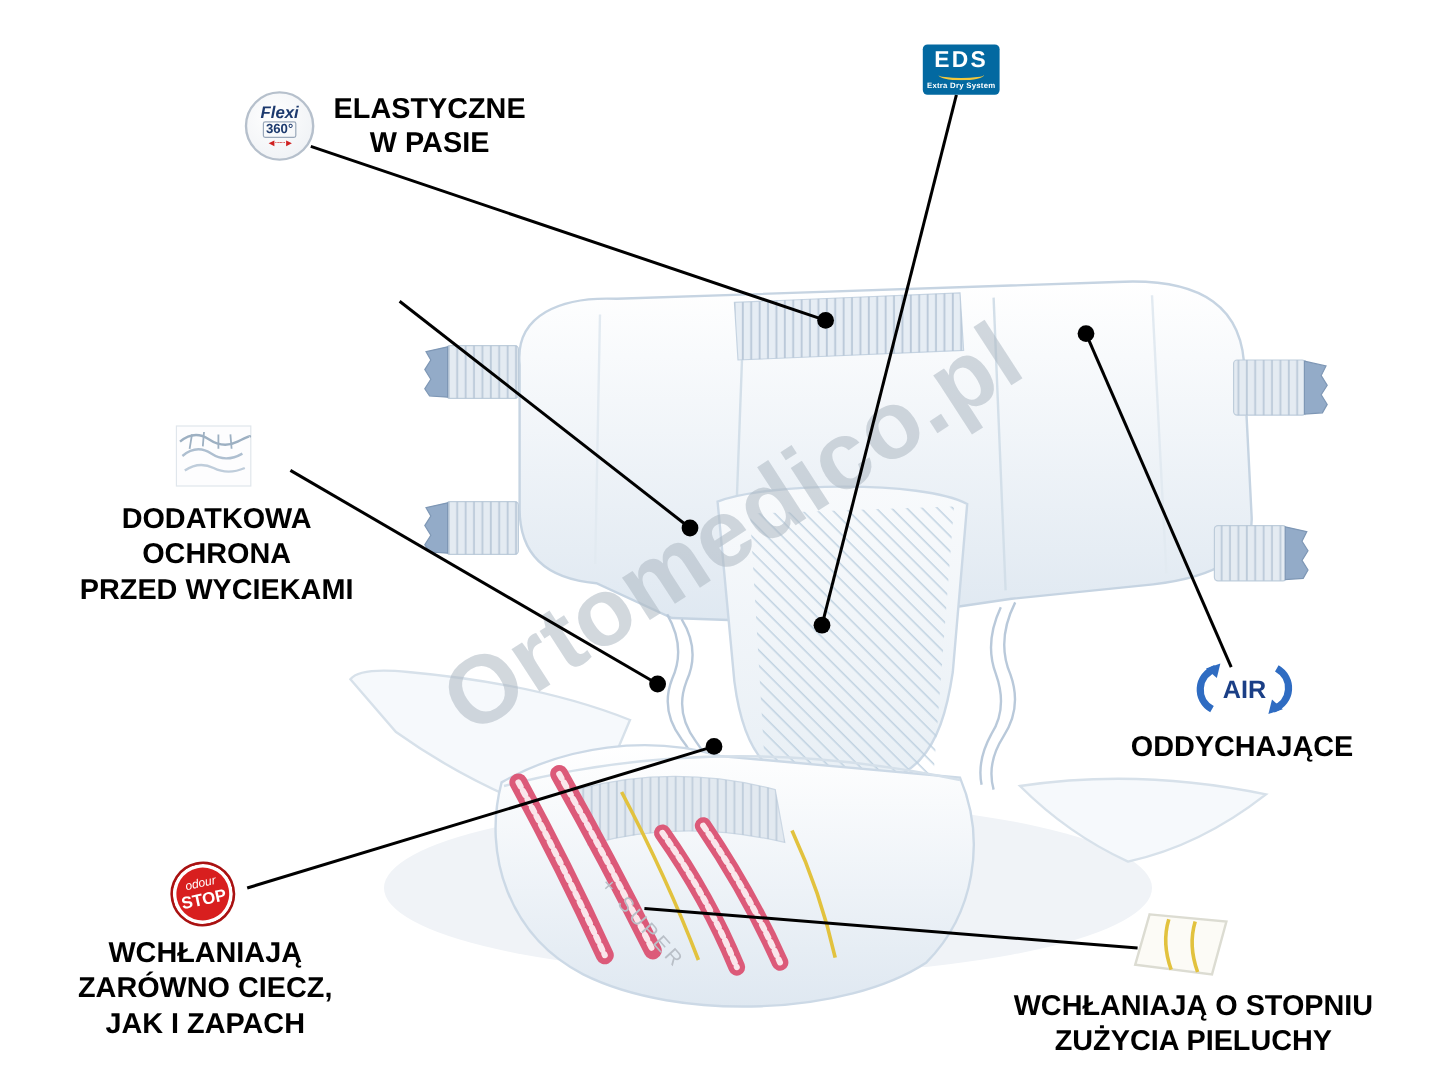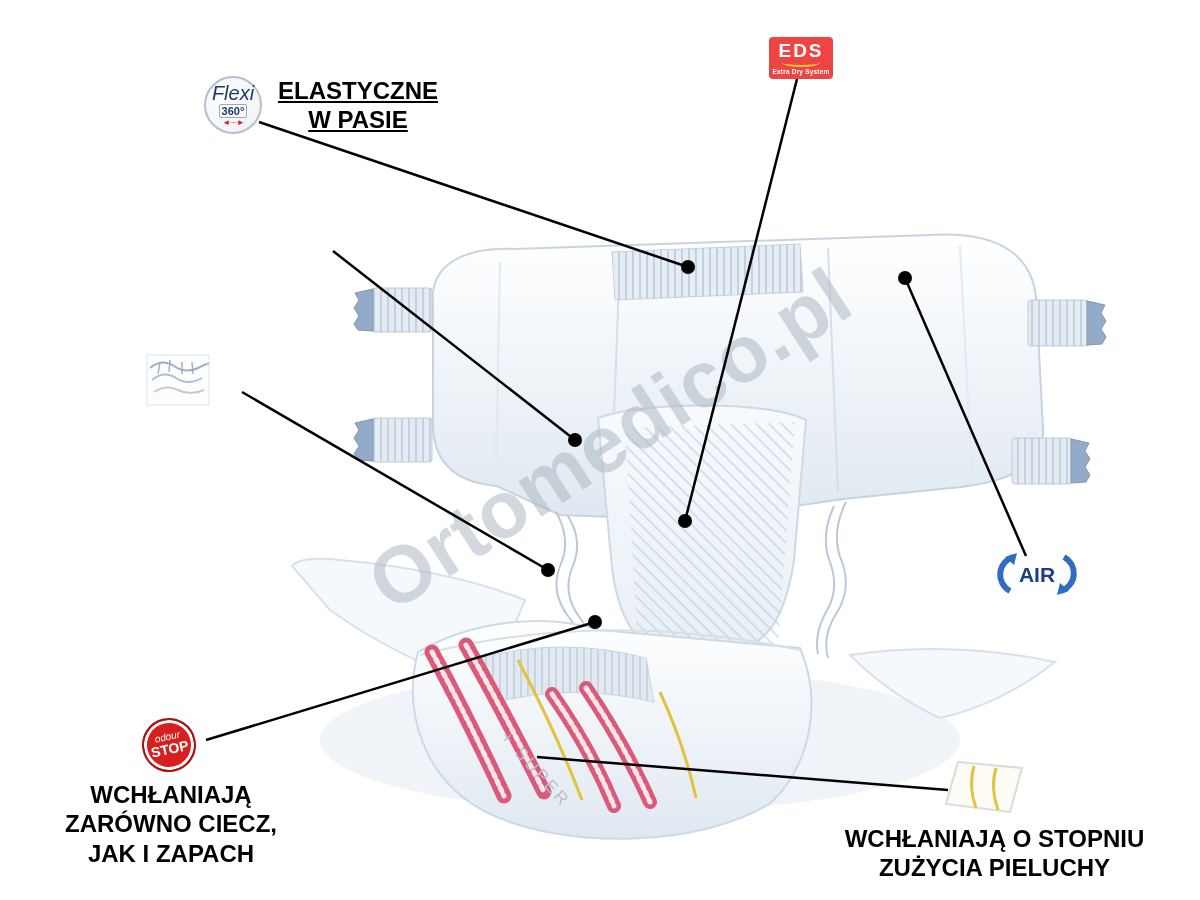--- a/index.html
+++ b/index.html
@@ -8,42 +8,42 @@
   svg{display:block;}
   .diaper-svg{position:absolute;left:0;top:0;z-index:1;}
   .watermark{position:absolute;left:150px;top:398px;width:920px;height:84px;line-height:84px;
              text-align:center;transform:rotate(-33deg);font-size:80px;font-weight:bold;
              color:#aeb9c3;opacity:.55;letter-spacing:1px;z-index:2;}
   .lines-svg{position:absolute;left:0;top:0;z-index:3;pointer-events:none;}
   .callout-label{position:absolute;font-weight:bold;font-size:24px;line-height:1.22;color:#000;
                  white-space:pre-line;z-index:4;}
   .tc{text-align:center;}
   
-  .lbl-elastic{left:250px;top:76px;width:216px;text-decoration:underline;}
+  .lbl-elastic{left:250px;top:76px;width:216px;}
   .lbl-absorb{left:853px;top:12px;width:290px;text-align:left;}
   .lbl-fit{left:102px;top:258px;width:220px;}
   .lbl-leak{left:38px;top:418px;width:285px;}
   .lbl-odour{left:36px;top:780px;width:270px;}
   .lbl-breathe{left:925px;top:608px;width:220px;}
   .lbl-indicator{left:822px;top:824px;width:345px;}
   
   .fitdry{position:absolute;left:138px;top:220px;width:200px;font-size:30px;color:#8a9cc8;
           letter-spacing:1px;z-index:4;}
   .fitdry .amp{color:#2c3a66;font-weight:bold;}
   
   .flexi-badge{position:absolute;left:204px;top:76px;width:58px;height:58px;border-radius:50%;
                background:radial-gradient(circle at 40% 35%,#ffffff,#eceff3);
                border:2px solid #b6c0cc;box-sizing:border-box;display:flex;flex-direction:column;
                align-items:center;justify-content:center;z-index:4;}
-  .flexi-t1{font-size:20px;font-weight:normal;font-style:italic;color:#1d3a6e;line-height:1;}
+  .flexi-t1{font-size:14px;font-weight:bold;font-style:italic;color:#1d3a6e;line-height:1;}
   .flexi-t2{font-size:11px;font-weight:bold;color:#1d3a6e;border:1px solid #9aa8ba;
             border-radius:2px;padding:0 2px;line-height:1.15;margin-top:1px;text-align:center;}
   .flexi-arrows{font-size:8px;color:#cf2020;line-height:1;margin-top:1px;letter-spacing:-1px;}
   
-  .eds-badge{position:absolute;left:769px;top:37px;width:64px;height:42px;background:#ef4444;
+  .eds-badge{position:absolute;left:769px;top:37px;width:64px;height:42px;background:#0369a1;
              border-radius:4px;display:flex;flex-direction:column;align-items:center;
              justify-content:center;color:#fff;z-index:4;}
   .eds-title{font-size:19px;font-weight:bold;letter-spacing:2px;line-height:1;}
   .eds-swoosh{width:38px;height:7px;border-bottom:2px solid #f2c83c;border-radius:50%;
               margin:-2px 0 1px 0;}
   .eds-sub{font-size:6.5px;font-weight:bold;letter-spacing:.2px;}
   
   .odour-badge{position:absolute;left:142px;top:718px;width:54px;height:54px;border-radius:50%;
                background:#d81f1f;border:2px solid #a81212;box-sizing:border-box;
                box-shadow:inset 0 0 0 3px #fff;display:flex;flex-direction:column;
@@ -218,19 +218,23 @@
   <div class="indicator-icon">
     <svg width="84" height="58" viewBox="0 0 84 58">
       <path d="M 14 4 L 78 10 L 66 54 L 2 46 Z" fill="#fcfbf6" stroke="#dcdcd2" stroke-width="2"></path>
       <path d="M 30 8 Q 24 28 32 50" stroke="#e2c23e" stroke-width="3" fill="none"></path>
       <path d="M 52 10 Q 46 30 54 52" stroke="#e2c23e" stroke-width="3" fill="none"></path>
     </svg>
   </div>
 
   <div class="callout-label tc lbl-elastic">ELASTYCZNE
 W PASIE</div>
+  <div class="callout-label tc lbl-leak">DODATKOWA
+OCHRONA
+PRZED WYCIEKAMI</div>
   <div class="callout-label tc lbl-odour">WCHŁANIAJĄ
 ZARÓWNO CIECZ,
 JAK I ZAPACH</div>
+  <div class="callout-label tc lbl-breathe">ODDYCHAJĄCE</div>
   <div class="callout-label tc lbl-indicator">WCHŁANIAJĄ O STOPNIU
 ZUŻYCIA PIELUCHY</div>
 
 </div>
 
 </body></html>

